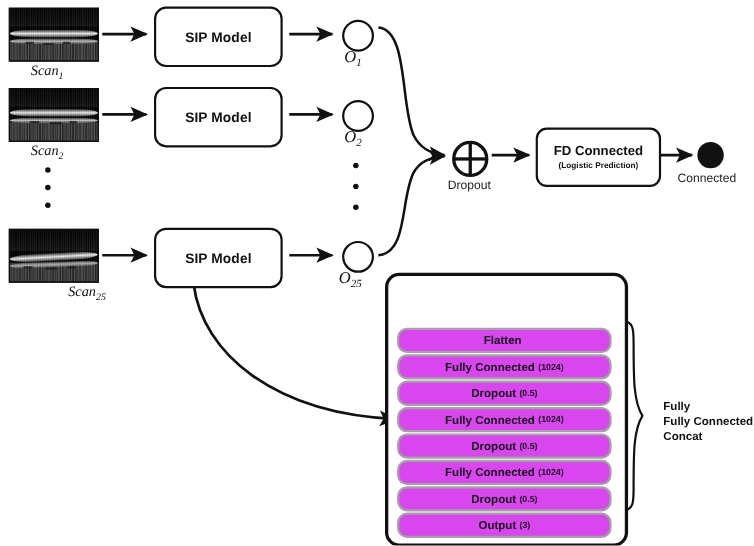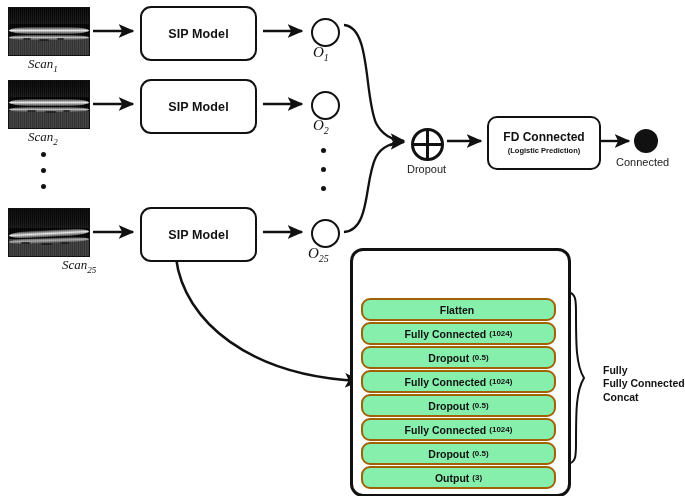--- a/index.html
+++ b/index.html
@@ -62,22 +62,22 @@
 
   
   .preddot{position:absolute;width:24px;height:24px;border-radius:50%;background:#111;}
 
   
   #resnet{position:absolute;left:350px;top:248px;width:215px;height:243px;
         border:3px solid #111;border-radius:13px;background:#fff;}
   .rtitle{position:absolute;left:8px;top:6px;width:191px;height:34px;border:3px solid #111;
         border-radius:10px;background:#fff;display:flex;align-items:center;justify-content:center;
         font-size:20px;font-weight:bold;letter-spacing:.2px;}
-  .rrow{position:absolute;left:8px;width:191px;height:19px;border:2px solid #a16207;
-        border-radius:9px;background:#86efac;display:flex;align-items:center;justify-content:center;
+  .rrow{position:absolute;left:8px;width:191px;height:19px;border:2px solid #a3a3a3;
+        border-radius:9px;background:#d946ef;display:flex;align-items:center;justify-content:center;
         white-space:nowrap;}
   .rrow .nm{font-size:10.5px;font-weight:bold;}
   .rrow .pr{font-size:8px;font-weight:bold;margin-left:3px;}
 
   
   .brace-label{position:absolute;font-size:10.5px;font-weight:bold;line-height:1.28;color:#111;}
 
   svg.ov{position:absolute;left:0;top:0;width:685px;height:496px;overflow:visible;pointer-events:none;}
 </style>
 </head>

